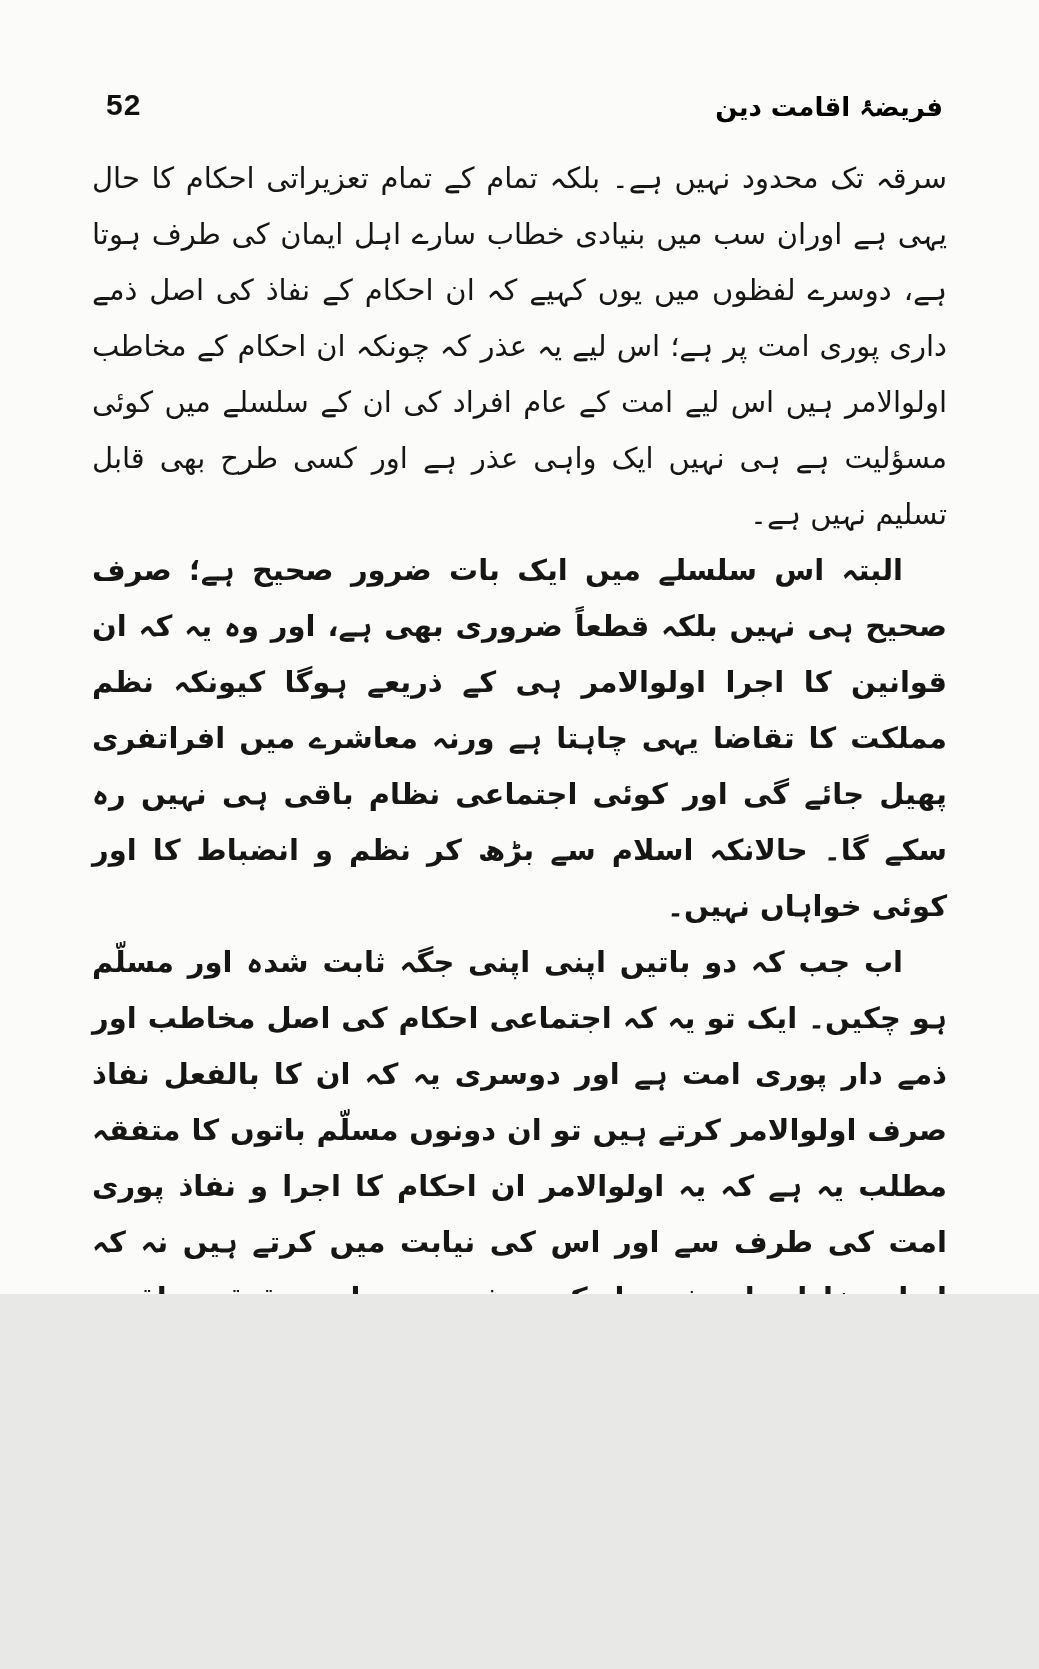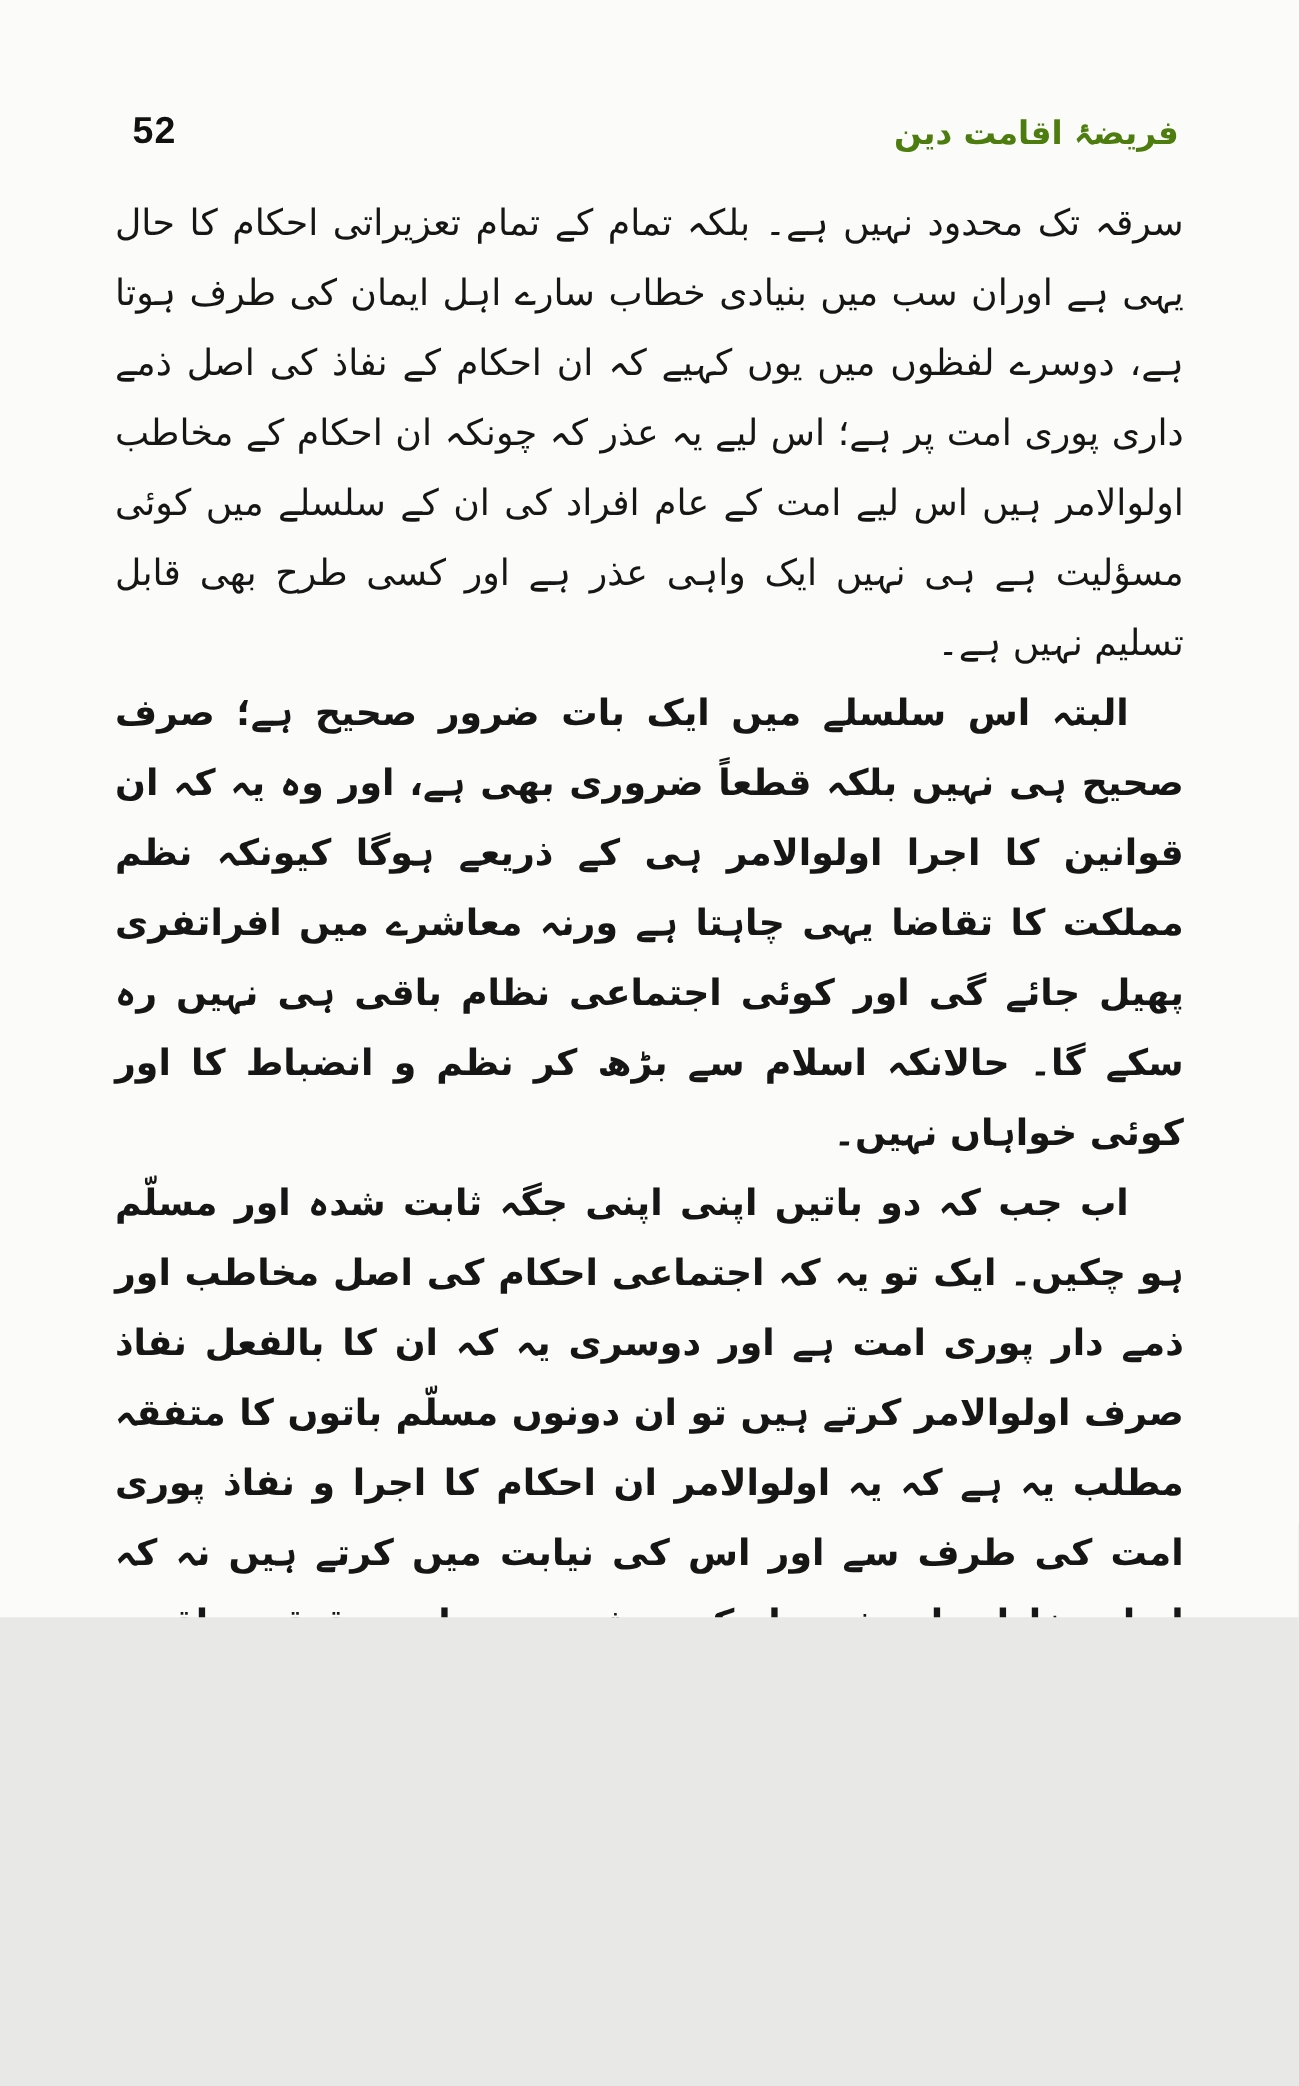--- a/index.html
+++ b/index.html
@@ -30,21 +30,21 @@
     font-size: 30px;
     letter-spacing: 1px;
     color: #111;
     padding-left: 14px;
   }
   .header-title {
     font-family: "DejaVu Sans", sans-serif;
     direction: rtl;
     font-size: 26px;
     font-weight: bold;
-    color: #4d7c0f;
+    color: #000000;
     padding-right: 4px;
   }
   .body-text {
     direction: rtl;
     font-family: "DejaVu Sans", sans-serif;
     font-size: 29px;
     line-height: 56px;
     text-align: justify;
     color: #161616;
   }

